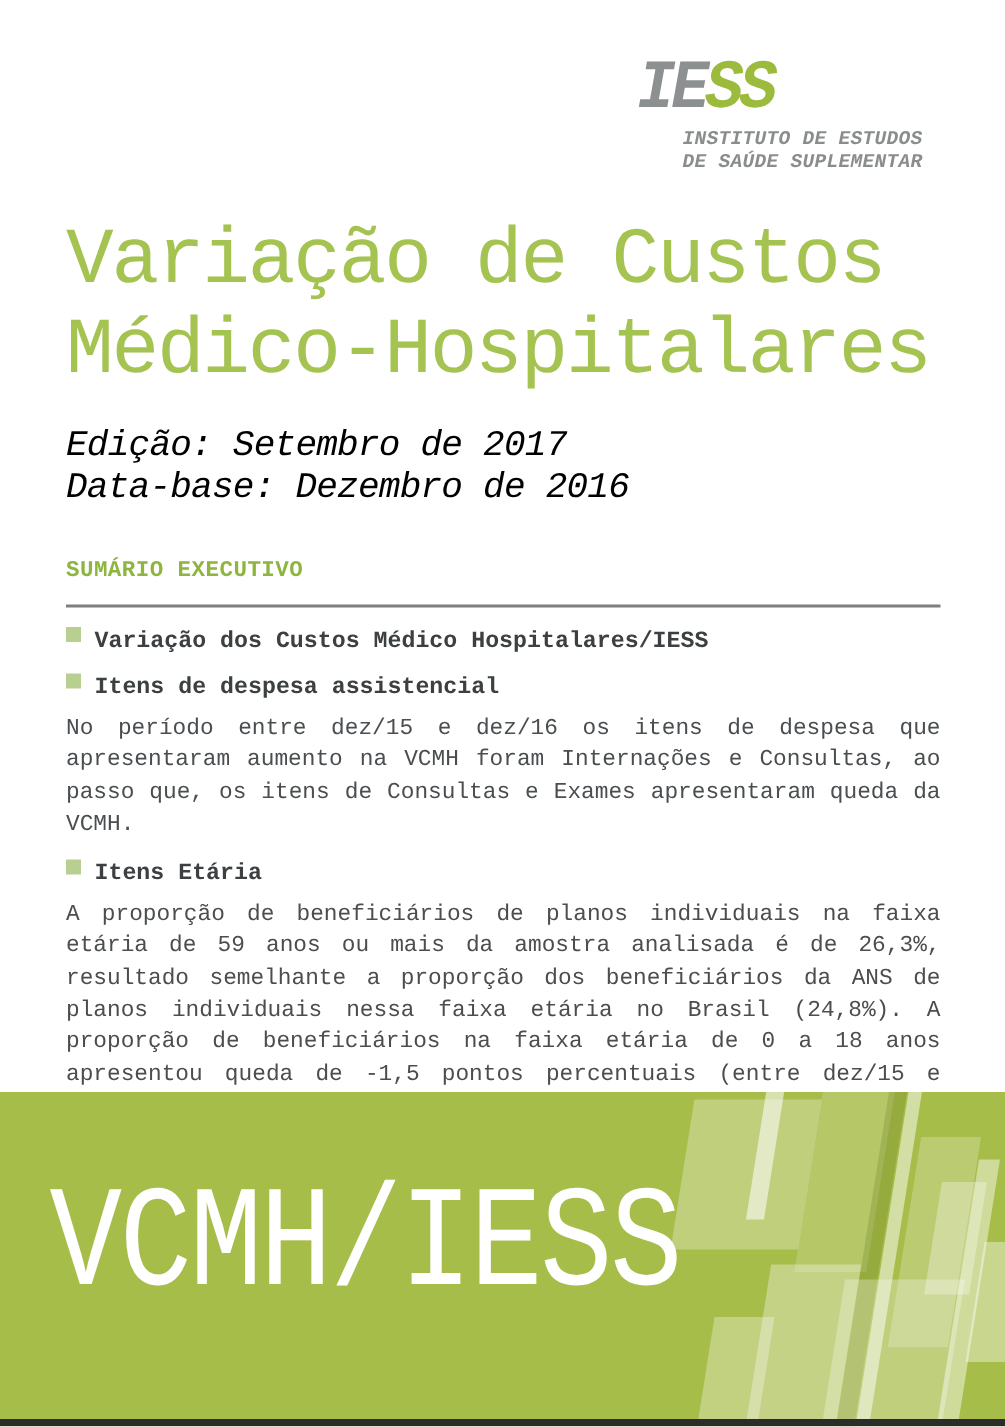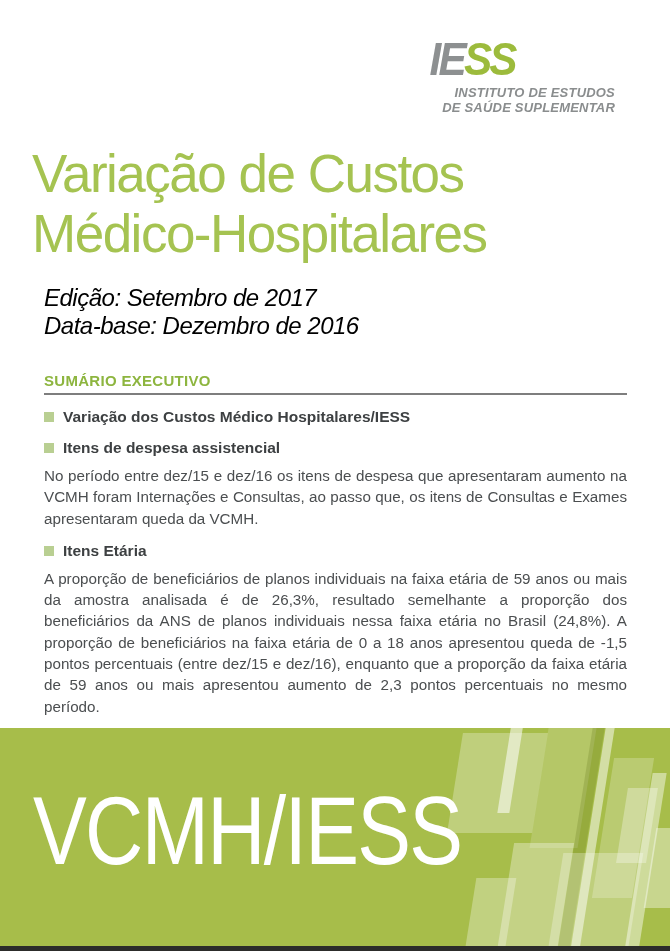--- a/index.html
+++ b/index.html
@@ -1,56 +1,56 @@
 <!DOCTYPE html>
 <html><head>
 <meta charset="utf-8">
 <style>
   * { margin:0; padding:0; box-sizing:border-box; }
   html, body { background:#ffffff; }
   .page {
     position:relative; width:670px; height:951px; background:#ffffff;
-    overflow:hidden; font-family:Liberation Sans, sans-serif;
+    overflow:hidden; font-family:Liberation Mono, monospace;
   }
 
   
   .logo { position:absolute; top:36px; right:55px; width:240px; text-align:right; }
   .logo-wordmark {
     display:inline-block; margin-right:100px;
     font-style:italic; font-weight:bold; font-size:46px; line-height:1;
     letter-spacing:-3px; transform:scaleX(0.92); transform-origin:right center;
   }
   .logo-gray  { color:#8d9091; }
   .logo-green { color:#9cbb3c; }
   .logo-sub {
     margin-top:3px; font-style:italic; font-weight:bold;
     font-size:13px; line-height:15px; color:#8a8d8e; letter-spacing:0.2px;
   }
 
   
   .doc-title {
-    position:absolute; left:32px; top:144px;
+    position:absolute; left:44px; top:144px;
     font-size:53px; line-height:60px; font-weight:300;
     color:#a5c351; letter-spacing:-1.5px;
   }
   .doc-edition {
     position:absolute; left:44px; top:284px;
     font-style:italic; font-size:24px; line-height:28px;
     color:#000000; letter-spacing:-0.5px;
   }
 
   
   .exec { position:absolute; left:44px; top:372px; width:583px; }
   .exec-heading {
     font-size:15px; font-weight:bold; color:#8db53f;
-    letter-spacing:0.3px; margin-bottom:4px;
+    letter-spacing:0.3px; margin-bottom:14px;
   }
   .exec-rule { border:none; border-top:2px solid #7e7e7e; margin:0 0 2px 0; }
   .sec-head {
-    display:flex; align-items:center; gap:9px;
+    display:flex; align-items:flex-start; gap:9px;
     margin-top:13px; margin-bottom:8px;
     font-size:15.5px; font-weight:bold; color:#3d4042;
   }
   .sec-head .bullet { width:10px; height:10px; background:#b9cf92; flex:none; }
   .sec-body {
     font-size:15.2px; line-height:21.3px; color:#4b4e50;
     text-align:justify;
   }
 
   

